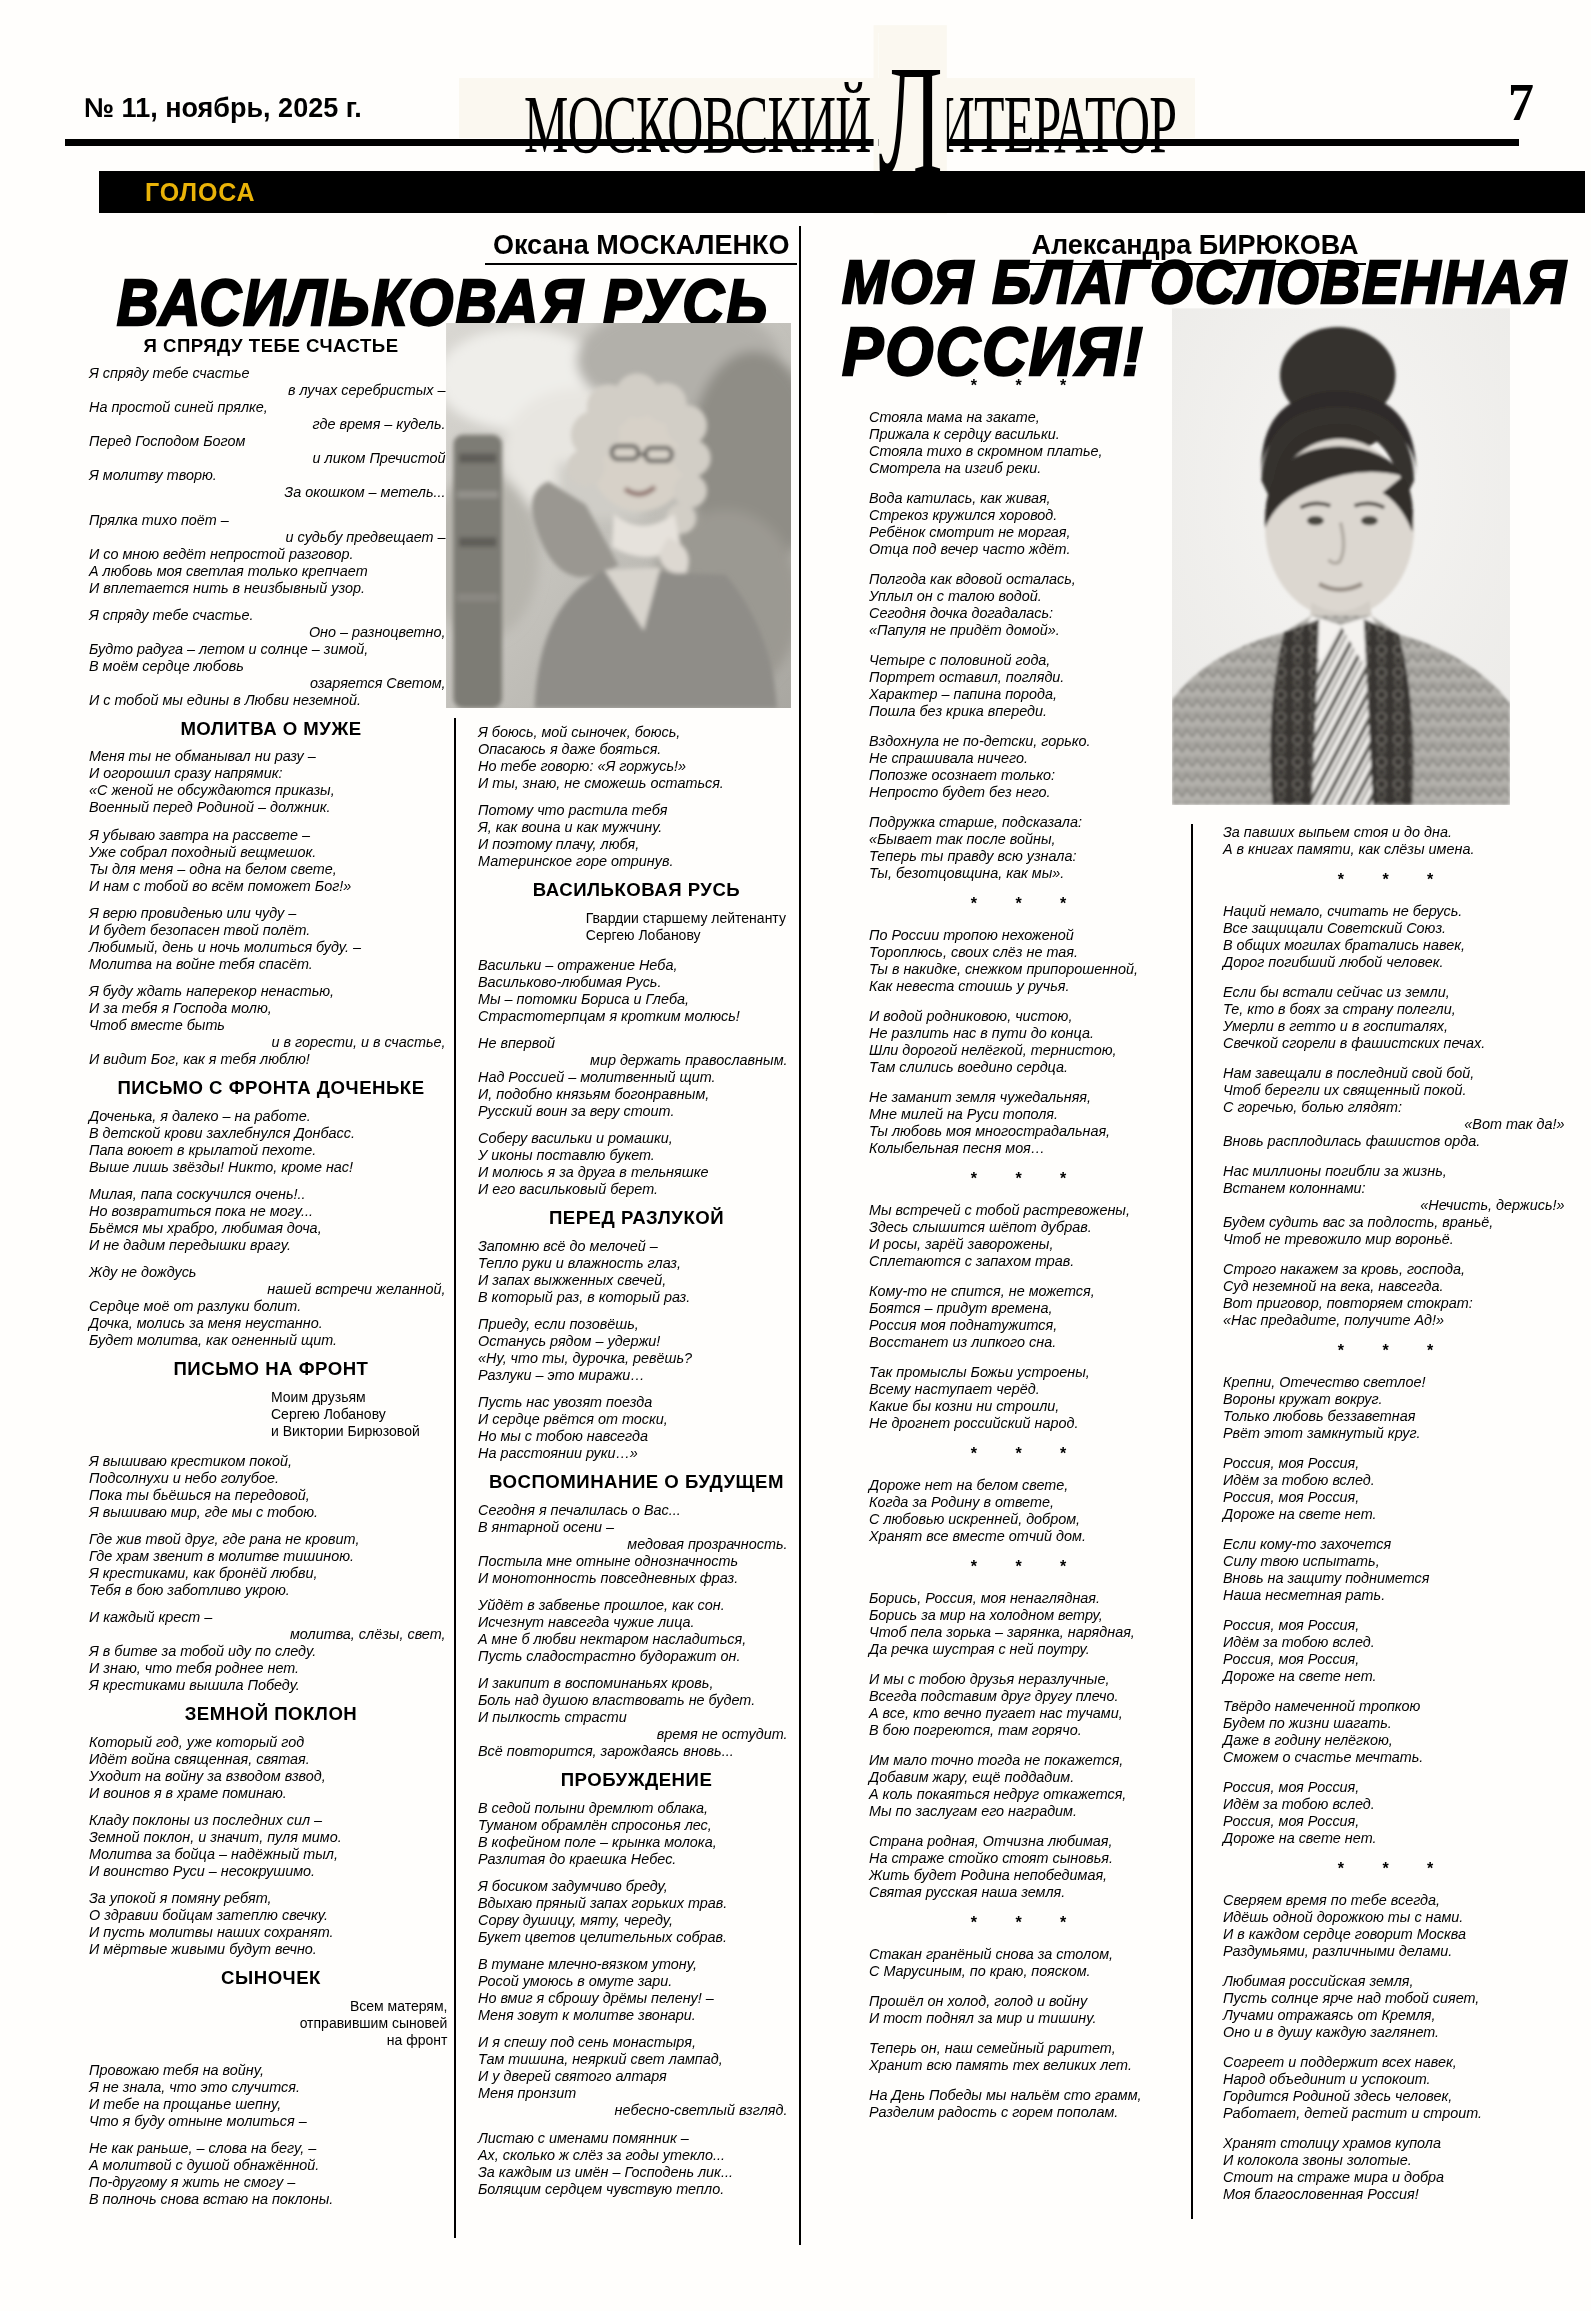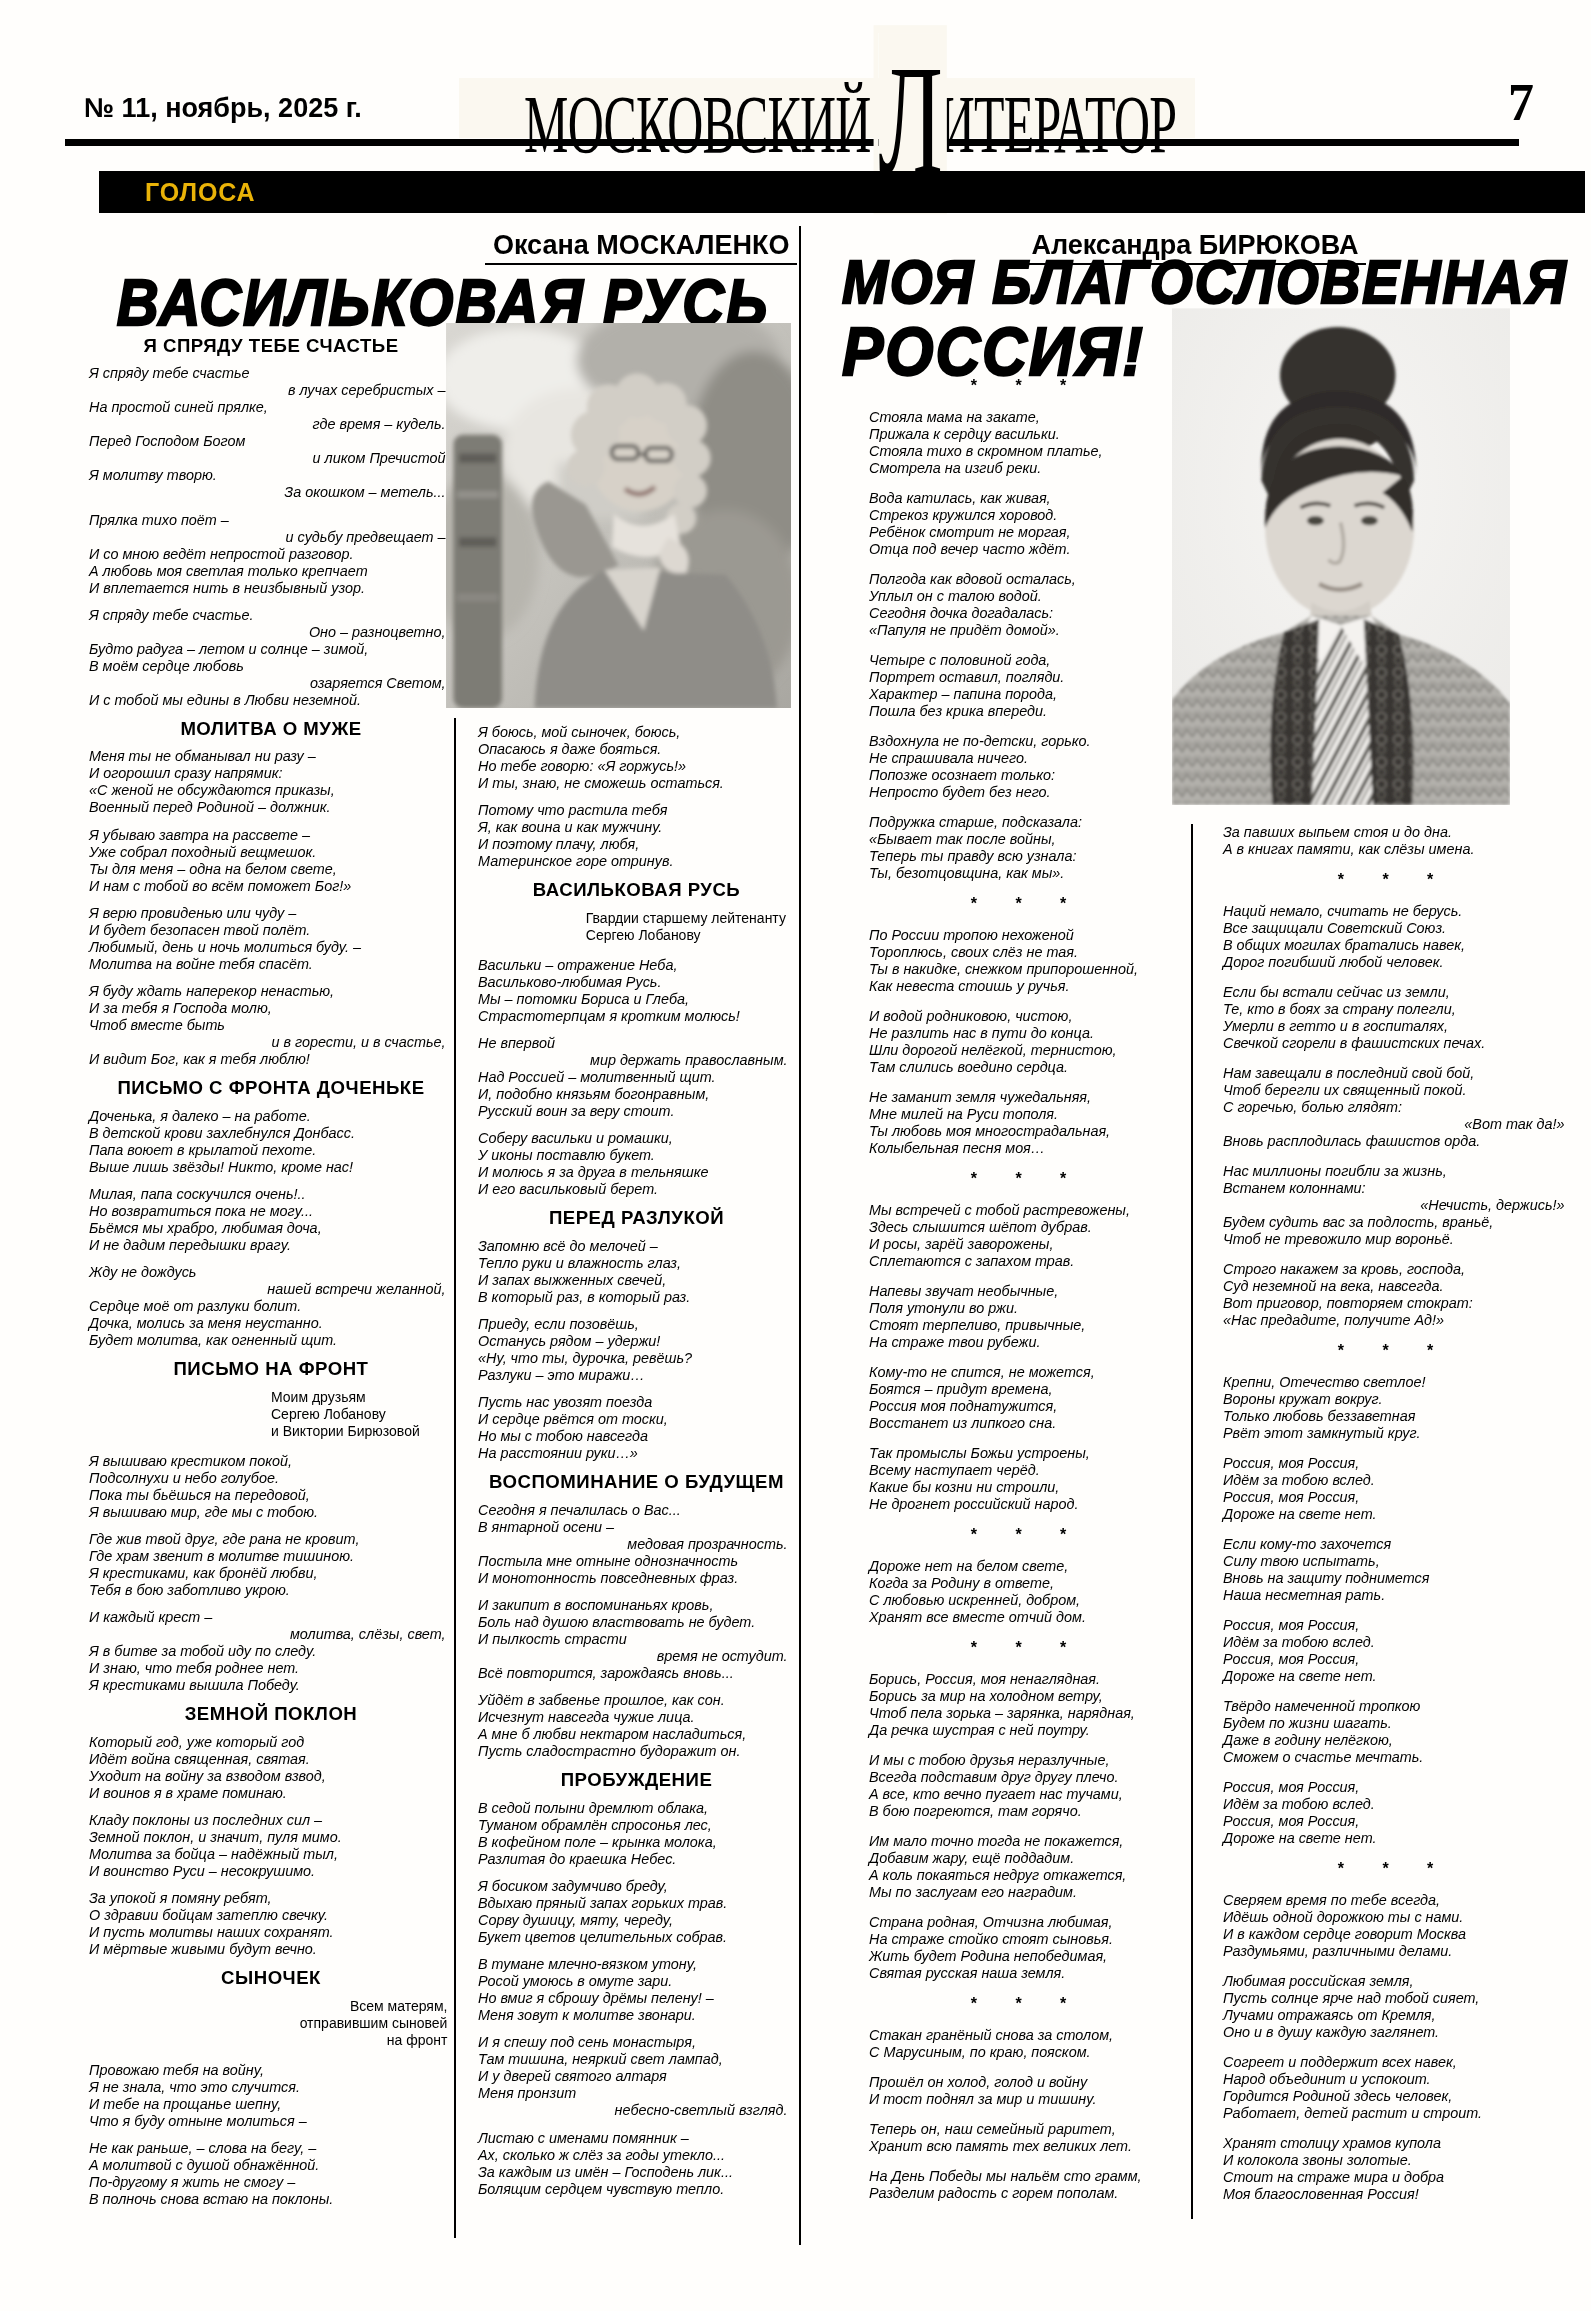--- a/index.html
+++ b/index.html
@@ -388,32 +388,32 @@
     </div>
     <div class="poem-head">ВОСПОМИНАНИЕ О БУДУЩЕМ</div>
     <div class="stanza">
       <div class="line">Сегодня я печалилась о Вас...</div>
       <div class="line">В янтарной осени –</div>
       <div class="line right">медовая прозрачность.</div>
       <div class="line">Постыла мне отныне однозначность</div>
       <div class="line">И монотонность повседневных фраз.</div>
     </div>
     <div class="stanza">
+      <div class="line">Уйдёт в забвенье прошлое, как сон.</div>
+      <div class="line">Исчезнут навсегда чужие лица.</div>
+      <div class="line">А мне б любви нектаром насладиться,</div>
+      <div class="line">Пусть сладострастно будоражит он.</div>
+    </div>
+    <div class="stanza">
       <div class="line">И закипит в воспоминаньях кровь,</div>
       <div class="line">Боль над душою властвовать не будет.</div>
       <div class="line">И пылкость страсти</div>
       <div class="line right">время не остудит.</div>
       <div class="line">Всё повторится, зарождаясь вновь...</div>
     </div>
-    <div class="stanza">
-      <div class="line">Уйдёт в забвенье прошлое, как сон.</div>
-      <div class="line">Исчезнут навсегда чужие лица.</div>
-      <div class="line">А мне б любви нектаром насладиться,</div>
-      <div class="line">Пусть сладострастно будоражит он.</div>
-    </div>
     <div class="poem-head">ПРОБУЖДЕНИЕ</div>
     <div class="stanza">
       <div class="line">В седой полыни дремлют облака,</div>
       <div class="line">Туманом обрамлён спросонья лес,</div>
       <div class="line">В кофейном поле – крынка молока,</div>
       <div class="line">Разлитая до краешка Небес.</div>
     </div>
     <div class="stanza">
       <div class="line">Я босиком задумчиво бреду,</div>
       <div class="line">Вдыхаю пряный запах горьких трав.</div>
@@ -505,26 +505,20 @@
       <div class="line">Колыбельная песня моя…</div>
     </div>
     <div class="stars">* * *</div>
     <div class="stanza">
       <div class="line">Мы встречей с тобой растревожены,</div>
       <div class="line">Здесь слышится шёпот дубрав.</div>
       <div class="line">И росы, зарёй заворожены,</div>
       <div class="line">Сплетаются с запахом трав.</div>
     </div>
     <div class="stanza">
-      <div class="line">Напевы звучат необычные,</div>
-      <div class="line">Поля утонули во ржи.</div>
-      <div class="line">Стоят терпеливо, привычные,</div>
-      <div class="line">На страже твои рубежи.</div>
-    </div>
-    <div class="stanza">
       <div class="line">Кому-то не спится, не можется,</div>
       <div class="line">Боятся – придут времена,</div>
       <div class="line">Россия моя поднатужится,</div>
       <div class="line">Восстанет из липкого сна.</div>
     </div>
     <div class="stanza">
       <div class="line">Так промыслы Божьи устроены,</div>
       <div class="line">Всему наступает черёд.</div>
       <div class="line">Какие бы козни ни строили,</div>
       <div class="line">Не дрогнет российский народ.</div>

